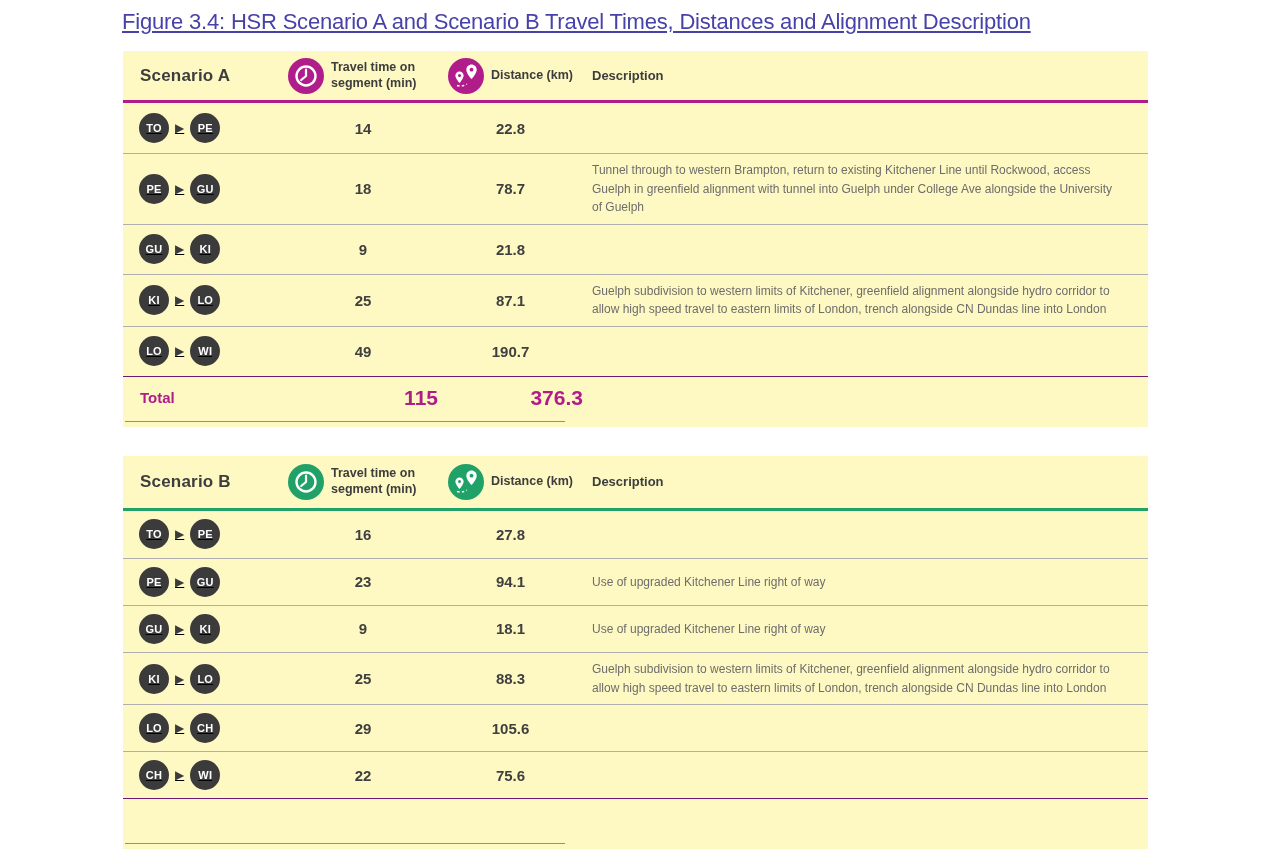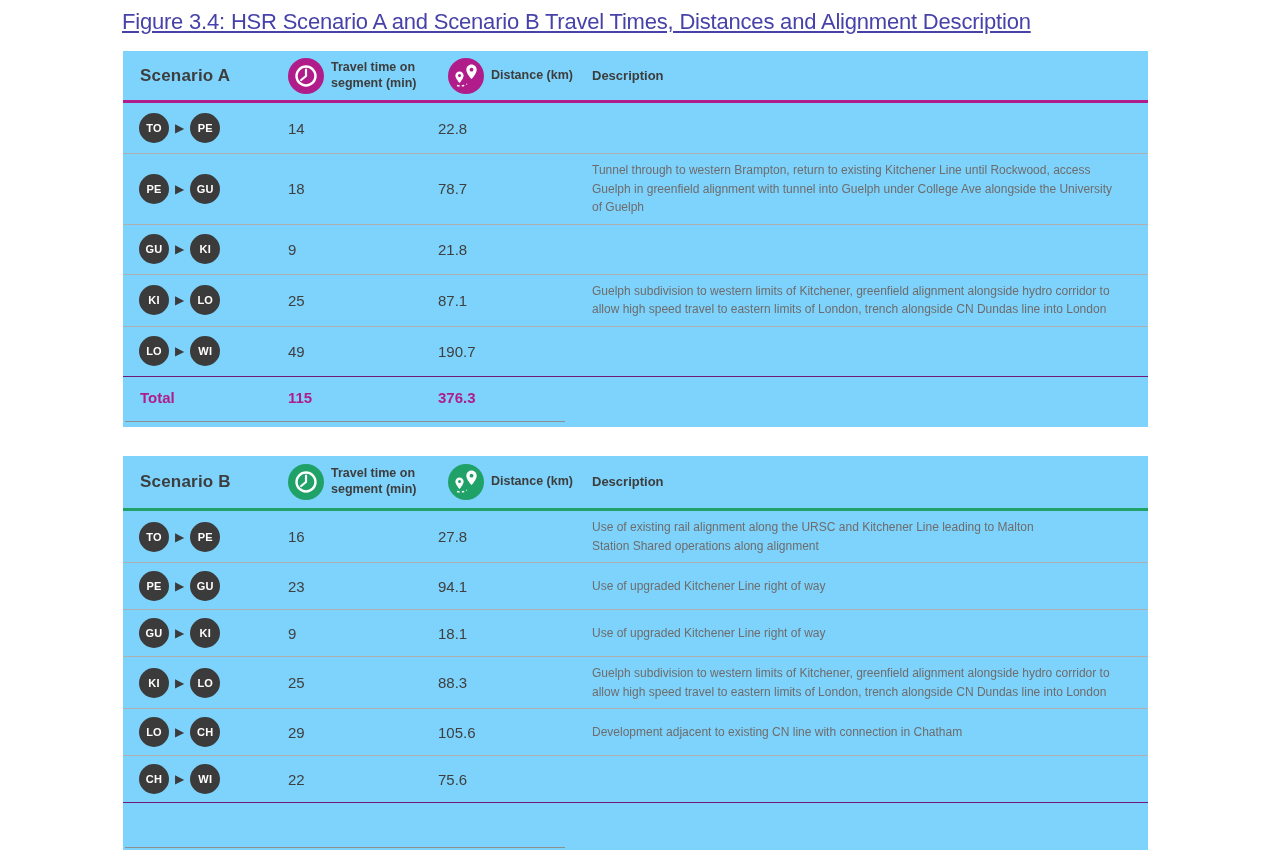--- a/index.html
+++ b/index.html
@@ -14,21 +14,21 @@
     font-weight: normal;
     color: var(--accent, #4742a9);
     text-decoration: underline;
     letter-spacing: -0.2px;
     white-space: nowrap;
   }
 
   .table-card {
     margin-left: 123px;
     width: 1025px;
-    background: #7dd3fc;
+    background: #fef9c3;
   }
   .table-card + .table-card { margin-top: 29px; }
 
   
   .thead {
     display: grid;
     grid-template-columns: 165px 150px 145px 1fr;
     align-items: center;
     border-bottom: 3px solid var(--accent);
     min-height: 52px;
@@ -53,33 +53,33 @@
   
   .row {
     display: grid;
     grid-template-columns: 165px 150px 145px 1fr;
     align-items: center;
     min-height: 50px;
   }
   .card-b .row { min-height: 47px; }
   .rows .row + .row { border-top: 1px solid #b0aeae; }
 
-  .cell-route { display: flex; align-items: center; padding-left: 16px; }
+  .cell-route { display: flex; align-items: center; padding-left: 16px; text-decoration: underline; }
   .badge {
     width: 30px; height: 30px; border-radius: 50%;
     background: #3b3b3b; color: #ffffff;
     display: inline-flex; align-items: center; justify-content: center;
     font-size: 11px; font-weight: bold; letter-spacing: 0.2px;
   }
   .arrow { margin: 0 6px; color: #3b3b3b; font-size: 12px; line-height: 1; }
   .arrow::before { content: "▶"; }
 
   .cell-num {
-    text-align: left;
-    font-size: 15px; font-weight: normal; color: #3f3f3f;
+    text-align: center;
+    font-size: 15px; font-weight: bold; color: #3f3f3f;
   }
   .cell-desc {
     font-size: 12px; color: #6e6c6c; line-height: 1.55;
     padding: 7px 30px 7px 9px;
     white-space: pre-line;
   }
 
   
   .total-row {
     display: grid;
@@ -88,22 +88,22 @@
     min-height: 51px;
     border-top: 1px solid #701a75;
     position: relative;
     padding-bottom: 8px;
   }
   .total-label {
     padding-left: 17px;
     font-size: 15px; font-weight: bold; color: var(--accent);
   }
   .total-num {
-    text-align: left;
-    font-size: 15px; font-weight: bold; color: var(--accent);
+    text-align: right;
+    font-size: 21px; font-weight: bold; color: var(--accent);
   }
   .total-row::after {
     content: "";
     position: absolute;
     left: 2px; bottom: 5px;
     width: 440px;
     border-bottom: 1px solid #8f8f8f;
   }
 </style>
 </head>
@@ -235,22 +235,20 @@
 
     <div class="rows">
   <div class="row">
     <div class="cell-route">
       <span class="badge">TO</span>
       <span class="arrow"></span>
       <span class="badge">PE</span>
     </div>
     <div class="cell-num">16</div>
     <div class="cell-num">27.8</div>
-    <div class="cell-desc">Use of existing rail alignment along the URSC and Kitchener Line leading to Malton
-Station Shared operations along alignment</div>
   </div>
 
   <div class="row">
     <div class="cell-route">
       <span class="badge">PE</span>
       <span class="arrow"></span>
       <span class="badge">GU</span>
     </div>
     <div class="cell-num">23</div>
     <div class="cell-num">94.1</div>
@@ -280,21 +278,20 @@
   </div>
 
   <div class="row">
     <div class="cell-route">
       <span class="badge">LO</span>
       <span class="arrow"></span>
       <span class="badge">CH</span>
     </div>
     <div class="cell-num">29</div>
     <div class="cell-num">105.6</div>
-    <div class="cell-desc">Development adjacent to existing CN line with connection in Chatham</div>
   </div>
 
   <div class="row">
     <div class="cell-route">
       <span class="badge">CH</span>
       <span class="arrow"></span>
       <span class="badge">WI</span>
     </div>
     <div class="cell-num">22</div>
     <div class="cell-num">75.6</div>

